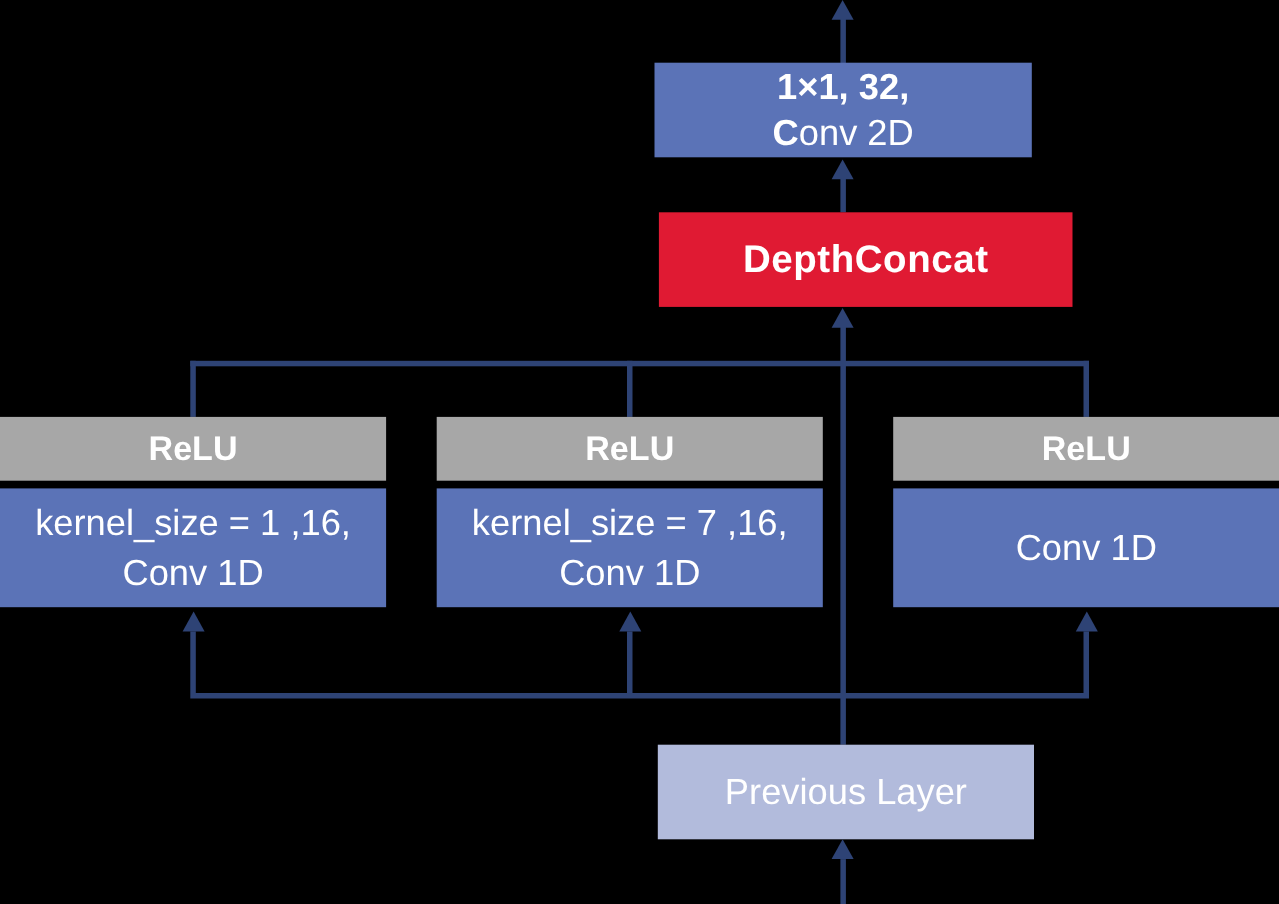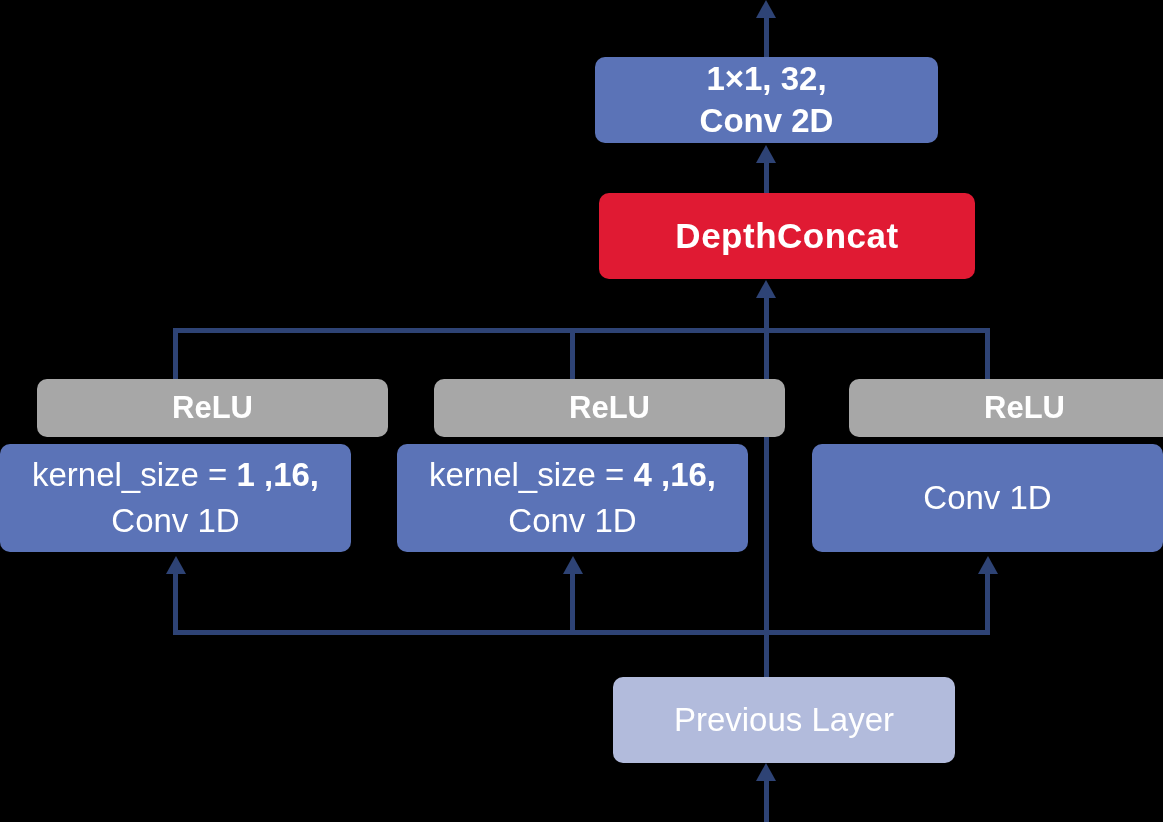--- a/index.html
+++ b/index.html
@@ -18,32 +18,31 @@
     background:var(--bg);
     overflow:hidden;
     font-family:"Liberation Sans", sans-serif;
   }
   .box{
     position:absolute;
     display:flex;flex-direction:column;
     align-items:center;justify-content:center;
     color:var(--text-white);
     text-align:center;
-    border-radius:10px;
   }
   .box-blue{background:var(--box-blue);}
   .box-red{background:var(--box-red);}
   .box-gray{background:var(--box-gray);}
   .box-lavender{background:var(--box-lavender);}
   .t-output{font-size:33px;line-height:42px;font-weight:bold;}
-  .t-output .reg{font-weight:bold;}
+  .t-output .reg{font-weight:normal;}
   .t-concat{font-size:35px;font-weight:bold;letter-spacing:0.5px;}
-  .t-relu{font-size:31px;font-weight:bold;margin-left:37px;}
+  .t-relu{font-size:31px;font-weight:bold;}
   .t-kernel{font-size:33px;line-height:46px;font-weight:normal;}
-  .t-kernel .b{font-weight:bold;}
+  .t-kernel .b{font-weight:normal;}
   .t-prev{font-size:33px;font-weight:normal;}
   .vline,.hline{position:absolute;background:var(--line-navy);}
   .vline{width:5px;}
   .hline{height:5px;}
   .ah{
     position:absolute;width:0;height:0;
     border-left:10px solid transparent;
     border-right:10px solid transparent;
     border-bottom:18px solid var(--line-navy);
   }
@@ -81,21 +80,21 @@
   </div>
   <div class="box box-blue t-kernel" style="left:0px;top:444px;width:351px;height:108px;">
     <div><span>kernel_size = </span><span class="b">1 ,16,</span></div>
     <div>Conv 1D</div>
   </div>
 
   <div class="box box-gray t-relu" style="left:397px;top:379px;width:351px;height:58px;">
     <div>ReLU</div>
   </div>
   <div class="box box-blue t-kernel" style="left:397px;top:444px;width:351px;height:108px;">
-    <div><span>kernel_size = </span><span class="b">4 ,16,</span></div>
+    <div><span>kernel_size = </span><span class="b">7 ,16,</span></div>
     <div>Conv 1D</div>
   </div>
 
   <div class="box box-gray t-relu" style="left:812px;top:379px;width:351px;height:58px;">
     <div>ReLU</div>
   </div>
   <div class="box box-blue t-kernel" style="left:812px;top:444px;width:351px;height:108px;">
     <div>Conv 1D</div>
   </div>
 
@@ -103,20 +102,20 @@
 
   <div class="vline" style="left:173px;top:574px;height:56px;"></div>
   <div class="ah" style="left:166px;top:556px;"></div>
 
   <div class="vline" style="left:570px;top:574px;height:56px;"></div>
   <div class="ah" style="left:563px;top:556px;"></div>
 
   <div class="vline" style="left:985px;top:574px;height:56px;"></div>
   <div class="ah" style="left:978px;top:556px;"></div>
 
-  <div class="box box-lavender t-prev" style="left:598px;top:677px;width:342px;height:86px;margin-left:15px;">
+  <div class="box box-lavender t-prev" style="left:598px;top:677px;width:342px;height:86px;">
     <div>Previous Layer</div>
   </div>
 
   <div class="vline" style="left:764px;top:781px;height:41px;"></div>
   <div class="ah" style="left:756px;top:763px;"></div>
 
 </div>
 
 </body></html>

